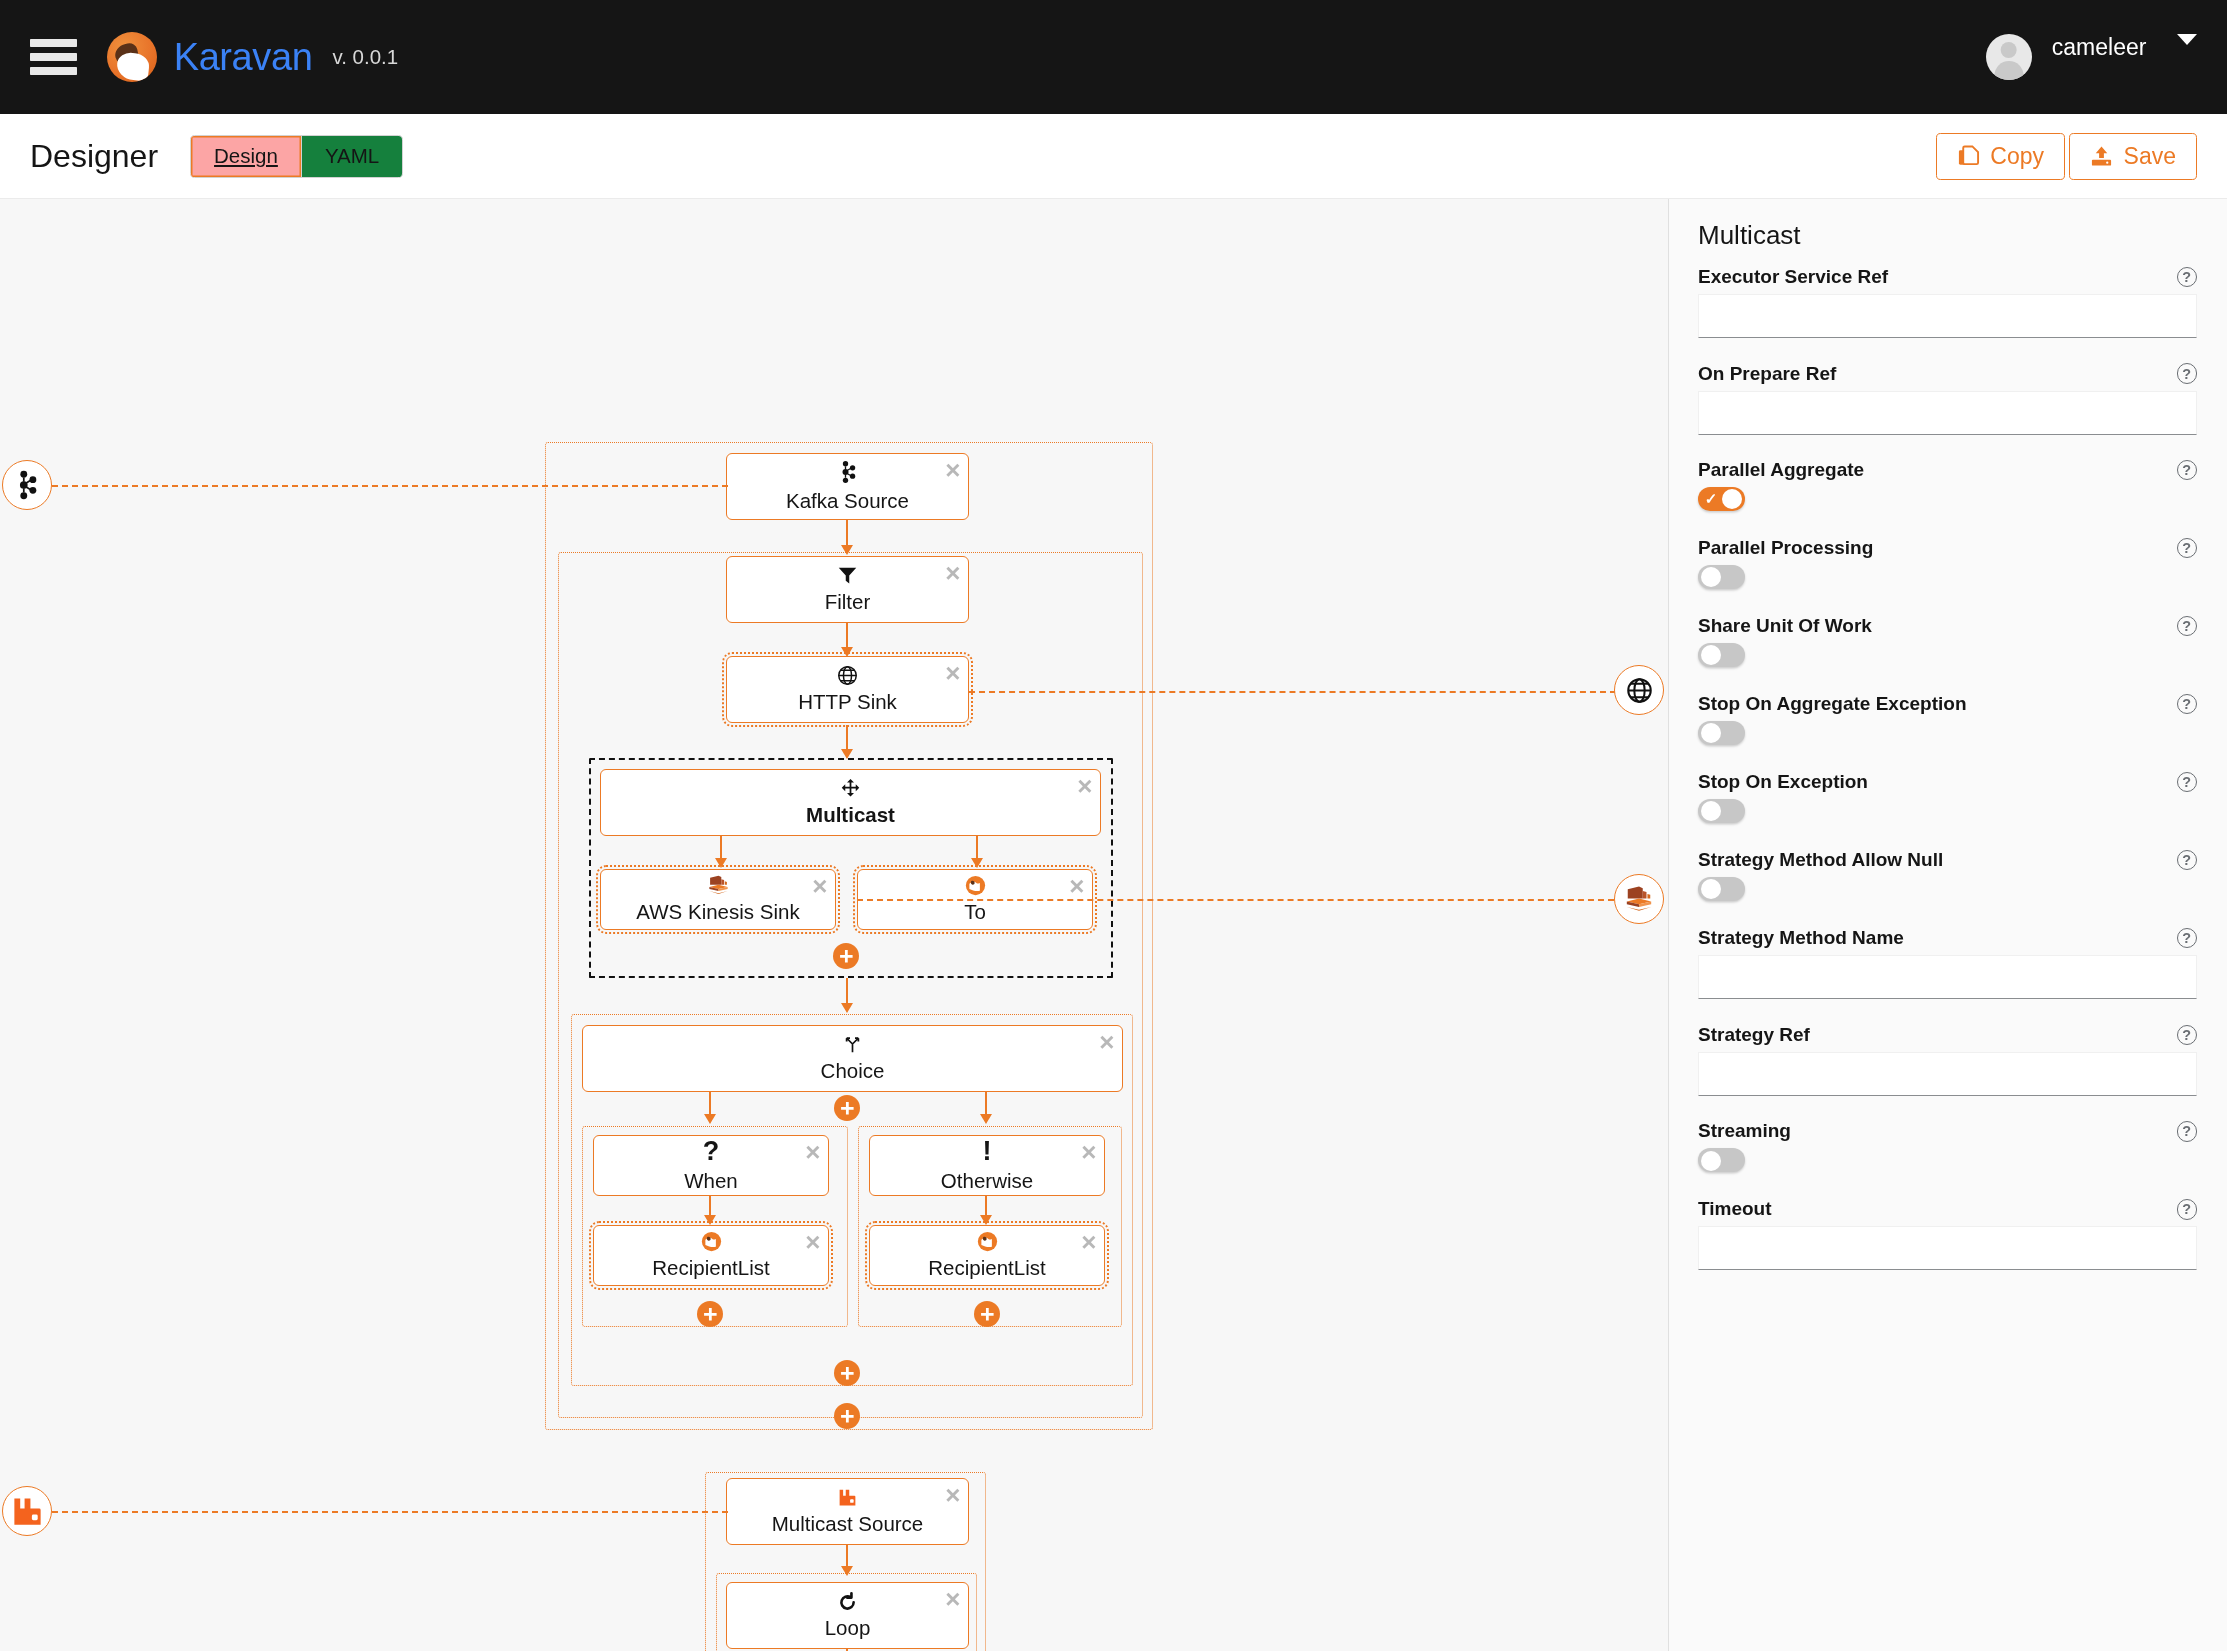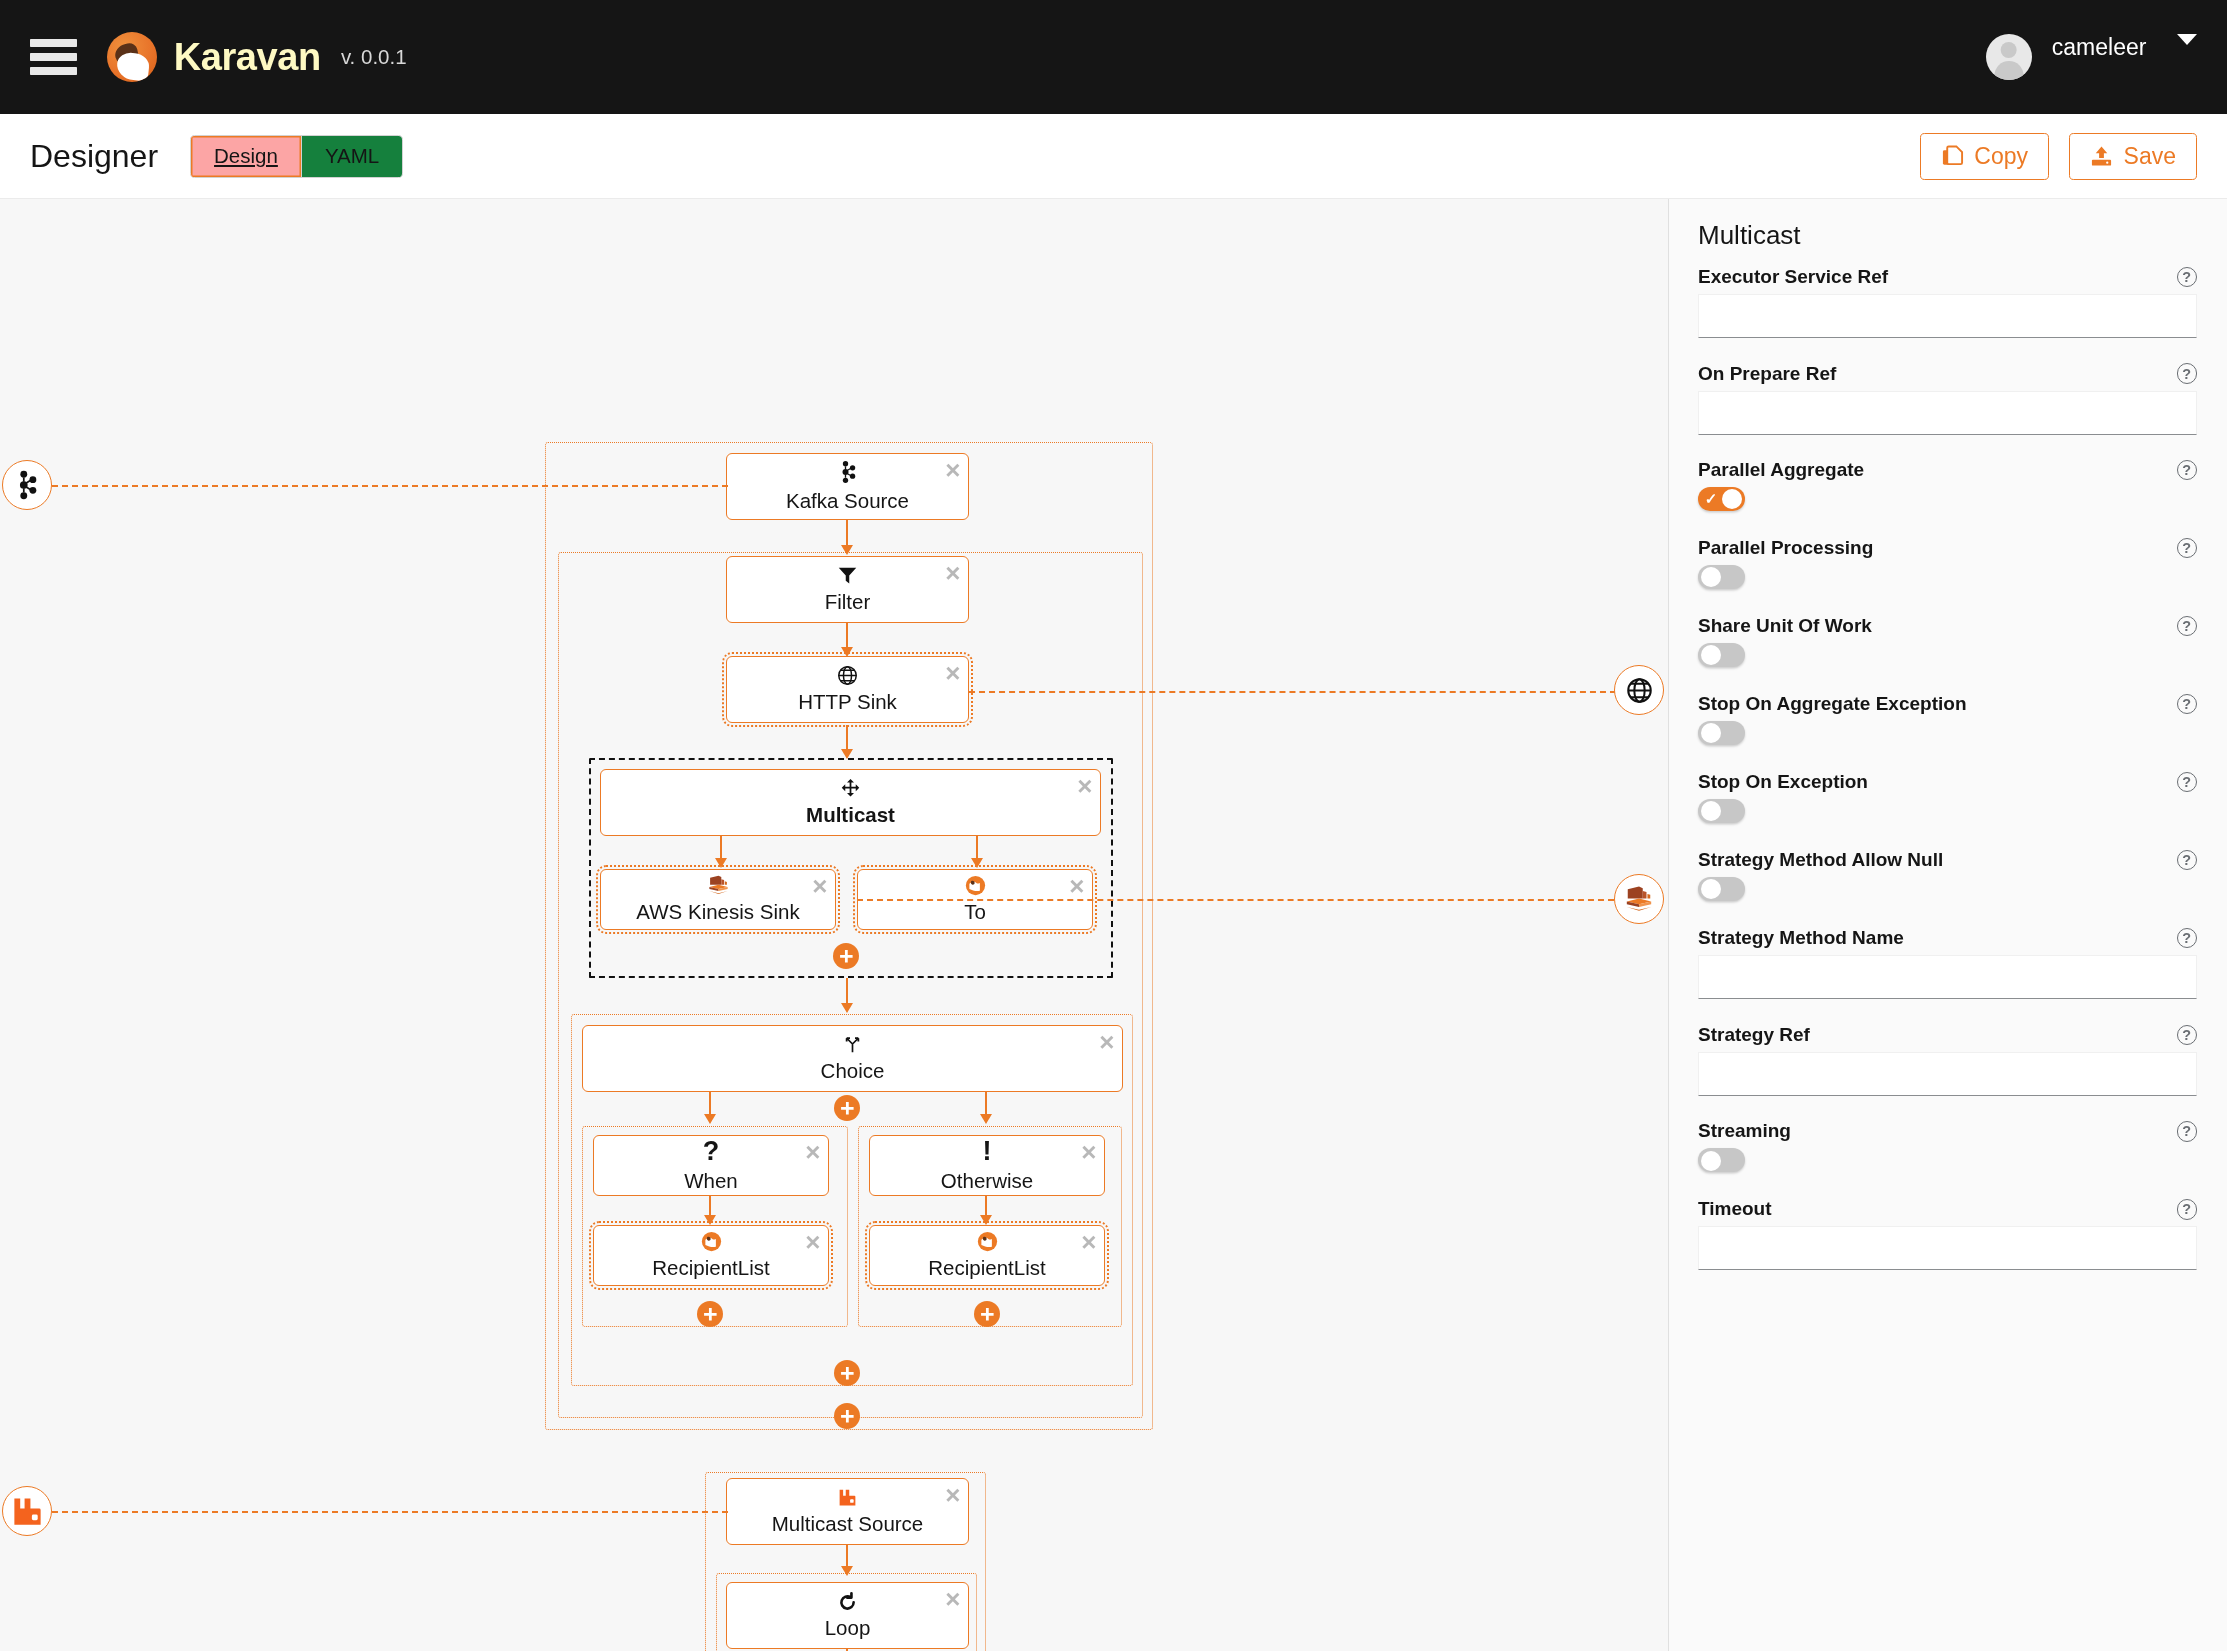--- a/index.html
+++ b/index.html
@@ -41,21 +41,21 @@
     transform: rotate(-12deg);
   }
   .logo-mark::after {
     content: ""; position: absolute;
     left: 10px; top: 21px; width: 32px; height: 27px;
     background: #ffffff;
     border-radius: 48% 52% 28% 60%;
     transform: rotate(6deg);
   }
   .brand-name {
-    color: #fef9c3; font-size: 38px; font-weight: 700; letter-spacing: -0.4px;
+    color: #3b82f6; font-size: 38px; font-weight: 400; letter-spacing: -0.4px;
   }
   .brand-version {
     color: #d8d8d8; font-size: 20.5px; margin-left: 20px; font-weight: 400;
   }
   .masthead-right {
     margin-left: auto; display: flex; gap: 20px;
   }
   .avatar {
     width: 46px; height: 46px; border-radius: 50%;
     background: #e8e8e8; position: relative; overflow: hidden;
@@ -92,21 +92,21 @@
     display:flex; align-items:center; justify-content:center;
     padding: 0 23px; font-size: 20.5px; color:#151515; background:#15803d;
     cursor:pointer; border-right: 0.8px solid #d2d2d2;
   }
   .seg-btn:last-child { border-right: none; }
   .seg-btn.active {
     background: #fca5a5;
     box-shadow: inset 0 0 0 1.5px #ec7a25;
     text-decoration: underline;
   }
-  .toolbar-right { margin-left:auto; display:flex; gap: 20px; }
+  .toolbar-right { margin-left:auto; display:flex; gap: 4px; }
   .btn-outline {
     display:flex; align-items:center; gap:10.6px;
     border:1.5px solid #ec7a25; border-radius: 4.6px;
     color:#ec7a25; background:#fff; font-size:23px;
     padding: 0 20px; height: 47px; cursor:pointer;
   }
   .btn-outline svg { display:block; }
 
   
   .body-wrap { display:flex; height: calc(1652px - 114px - 85px); }

